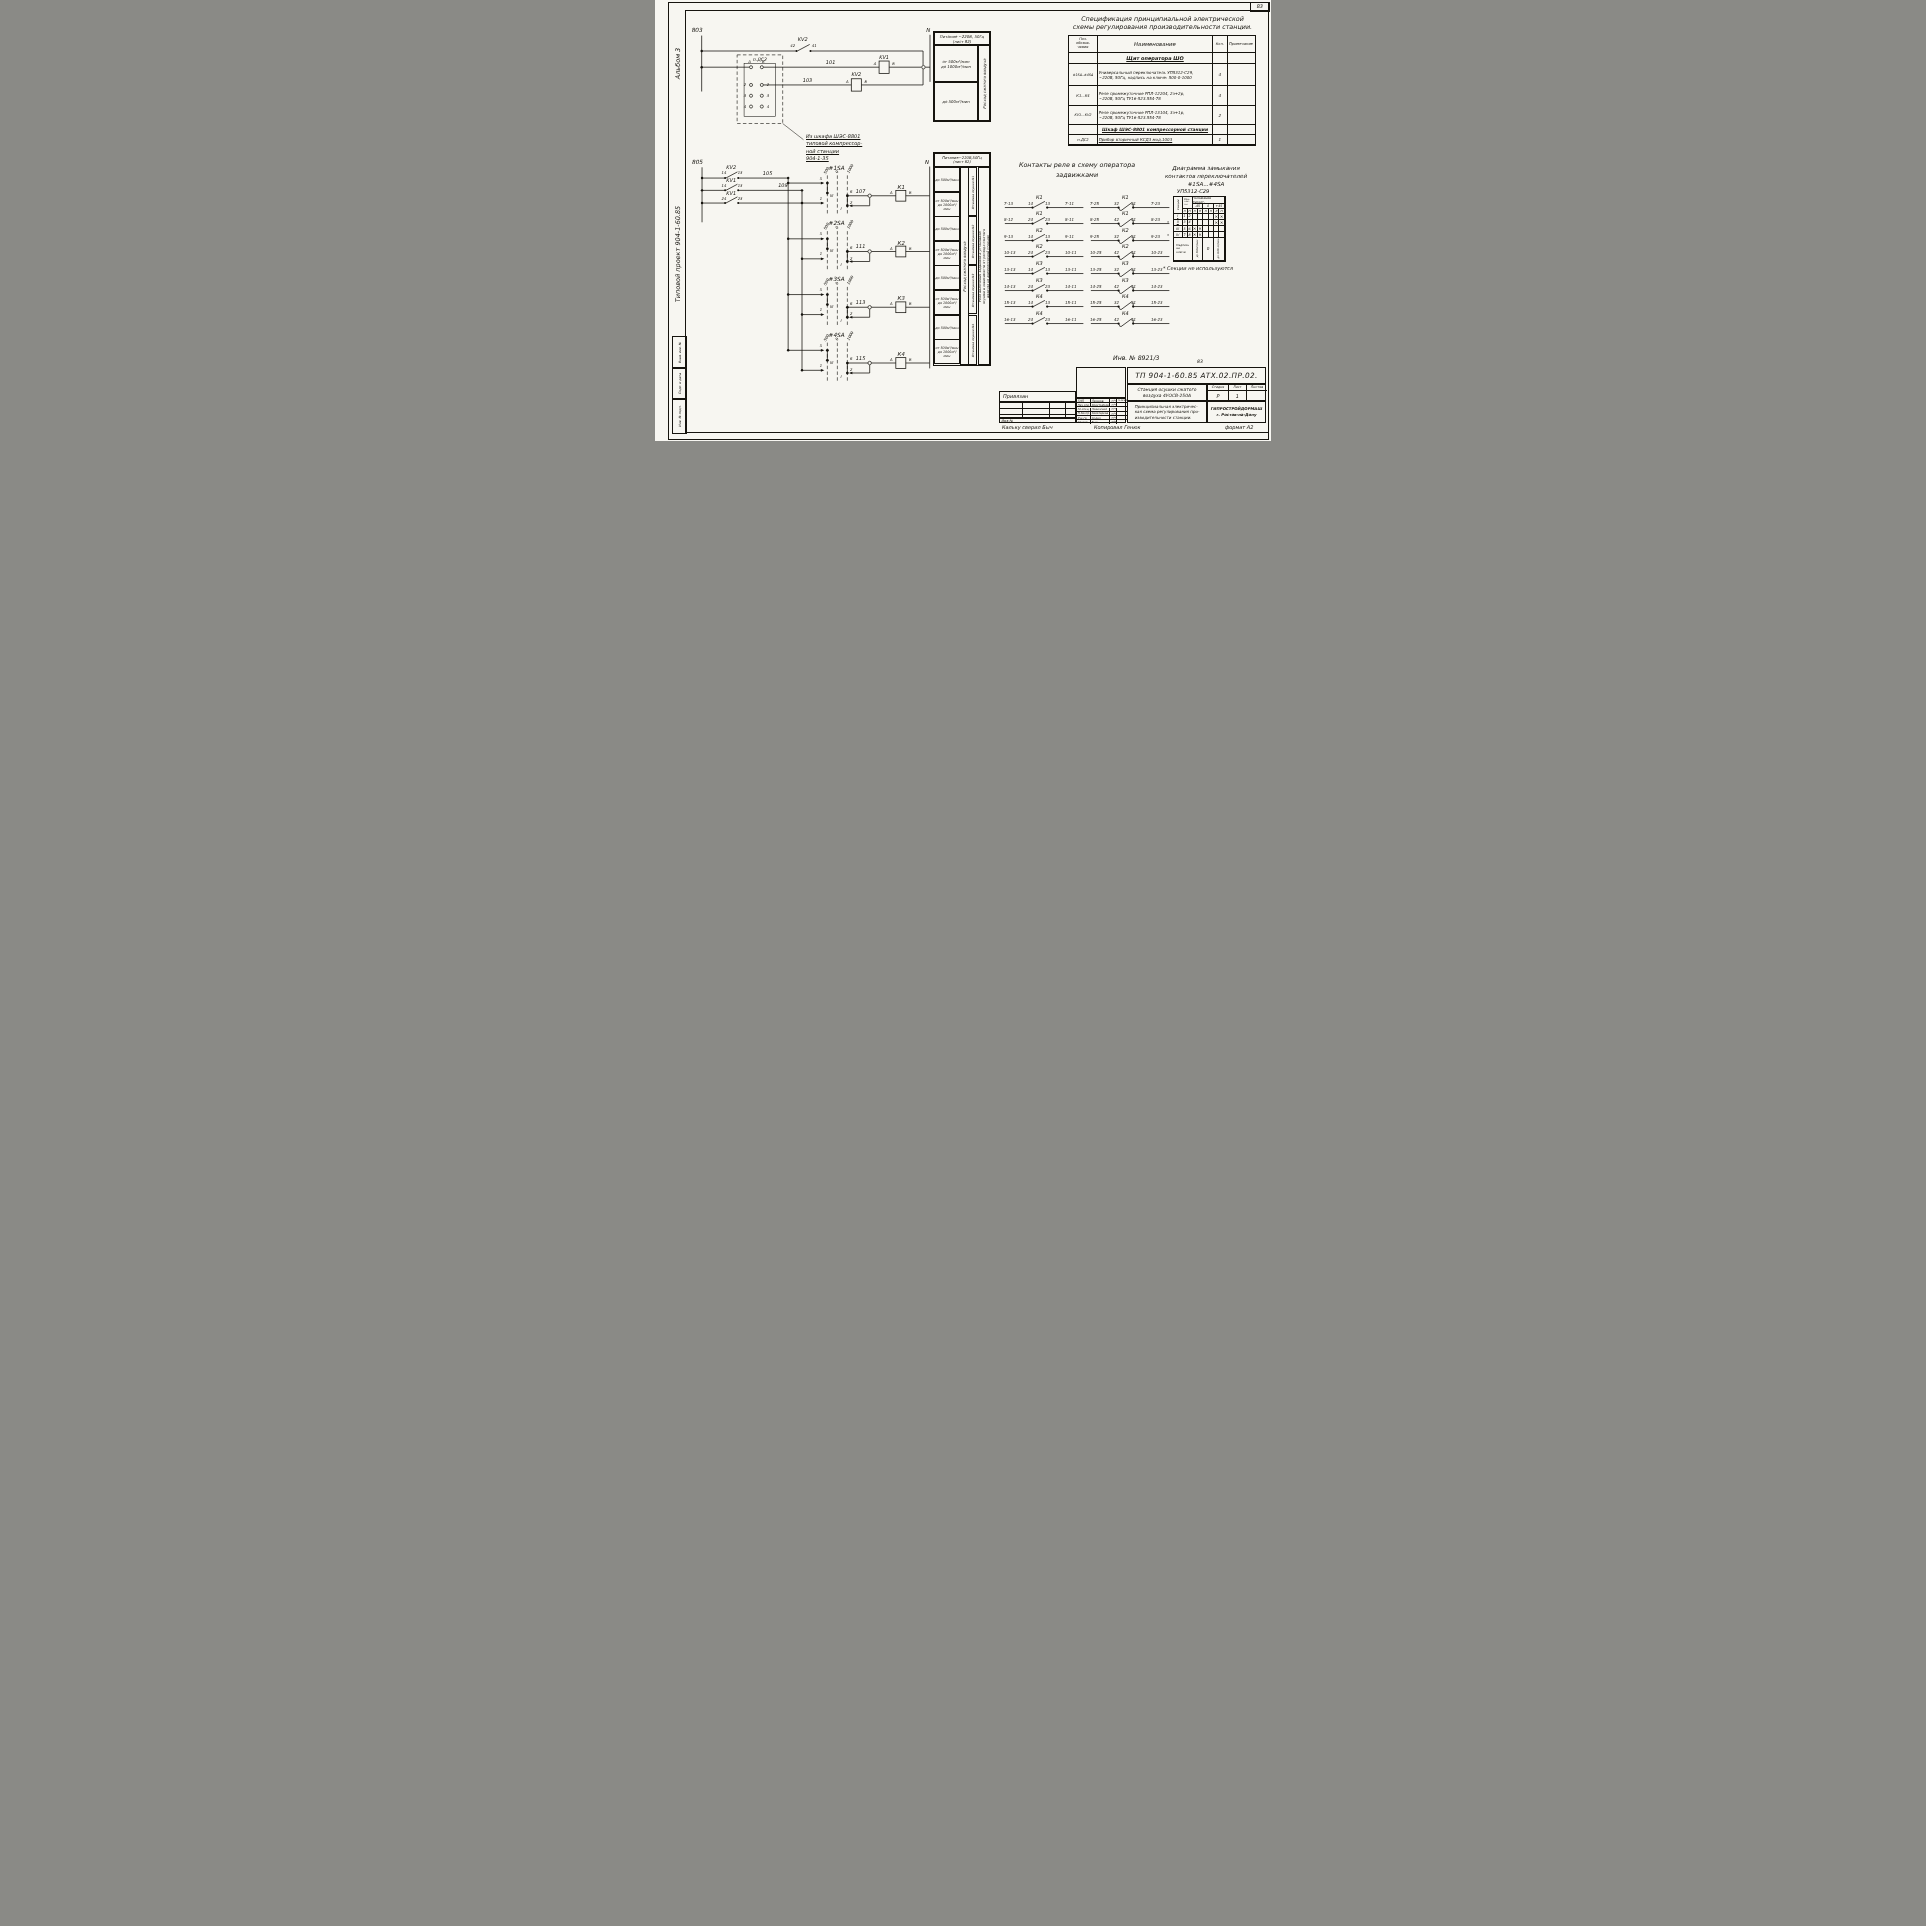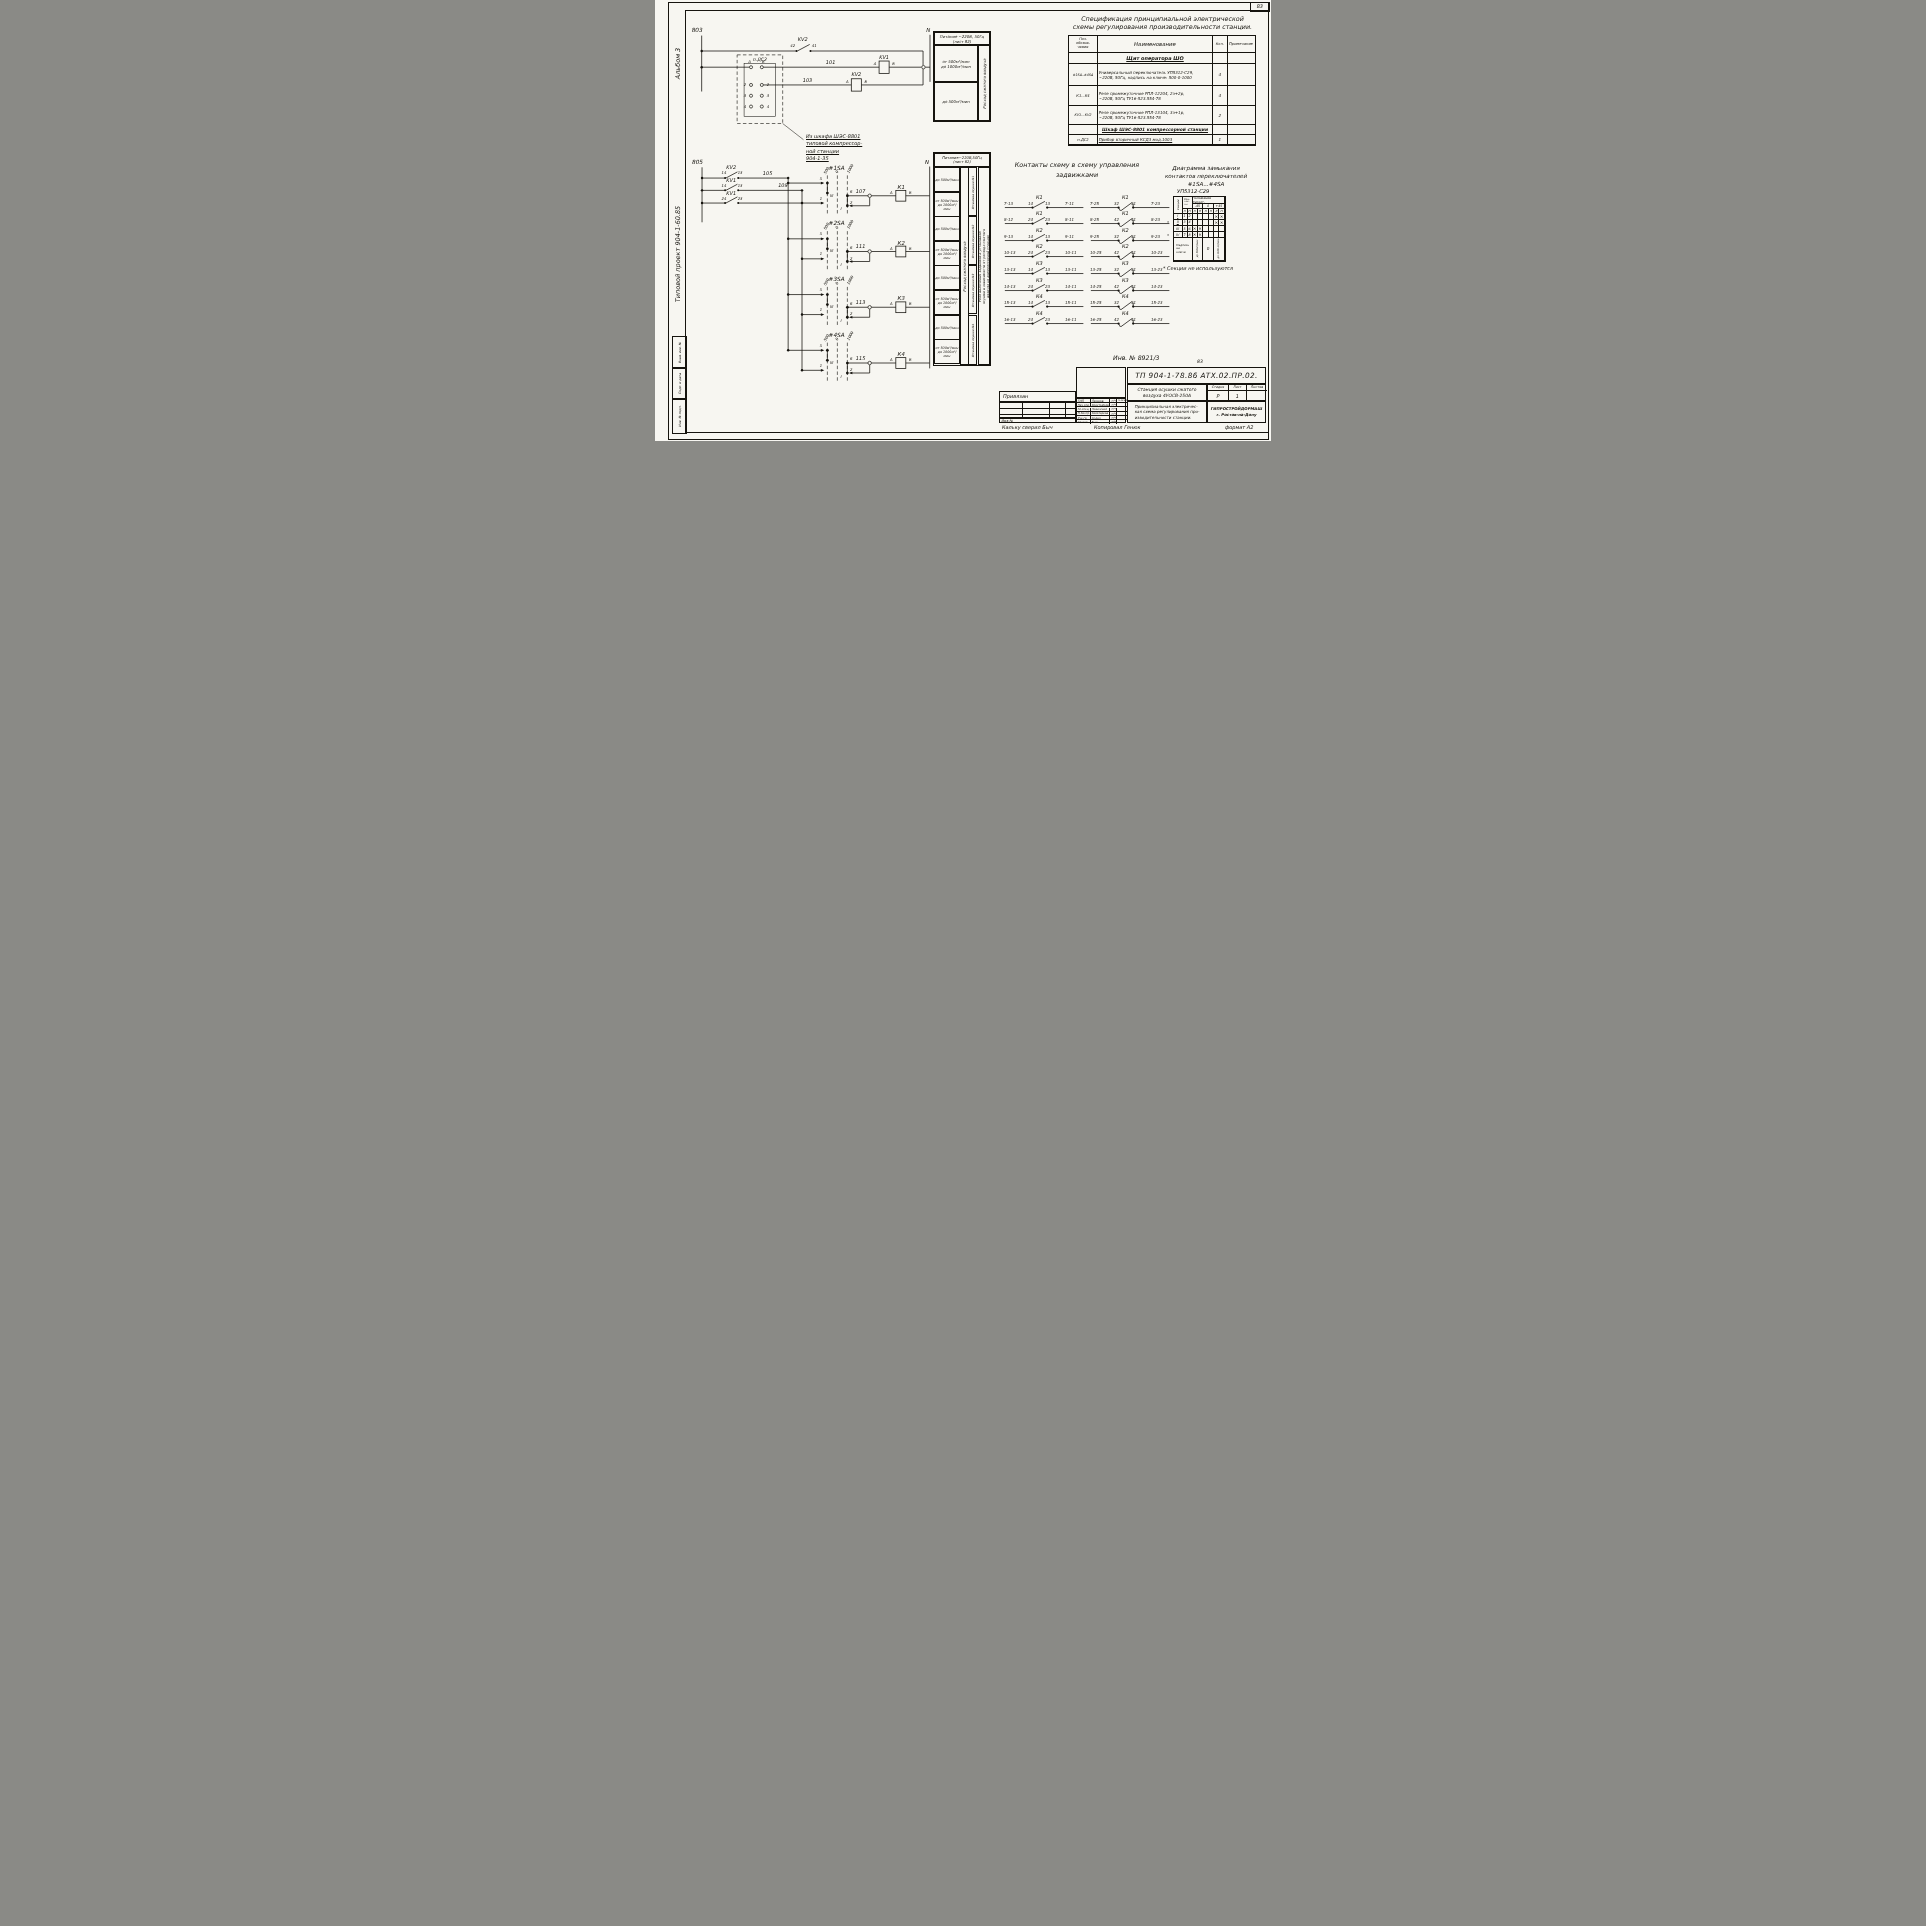--- a/index.html
+++ b/index.html
@@ -400,21 +400,21 @@
     </div>
     <div class="ptcell" style="position:absolute;left:44px;top:14px;width:12.3px;height:198px;">
       <div class="rotwrap" style="left:0;top:0;width:12.3px;height:197px;">
           <div class="rotin hand prelines ctr" style="width:197px;height:12.3px;font-size:3.3px;line-height:1.2;">Реле включения задвижек к установкам
 осушки в зависимости от расхода сжатого
 воздуха на компрессорной станции</div>
         </div>
     </div>
   </div>
 
-  <div class="abs hand prelines ctr" style="left:339px;top:161px;width:166px;font-size:6.4px;line-height:1.5;">Контакты  схему  в  схему  управления
+  <div class="abs hand prelines ctr" style="left:339px;top:161px;width:166px;font-size:6.4px;line-height:1.5;">Контакты  реле  в  схему  оператора
 задвижками</div>
 
   <div class="crow" style="left:349px;top:196px">
     <svg class="csym" viewBox="0 0 210 40">
         <line class="wire" x1="2" y1="30" x2="74" y2="30"></line>
         <circle class="dot" cx="74" cy="30" r="3"></circle>
         <line class="wire" x1="76" y1="30" x2="106" y2="14"></line>
         <circle class="dot" cx="112" cy="30" r="3"></circle>
         <line class="wire" x1="112" y1="30" x2="206" y2="30"></line>
       </svg>
@@ -851,21 +851,21 @@
         <span style="width:7.7px;border-bottom:none;">
             <svg width="7" height="3.5" viewBox="0 0 18 9">
               <path d="M1,6 C4,1 6,8 9,4 C11,1 14,7 17,3" class="thin"></path>
             </svg>
           </span>
         <span style="width:9.6px;border-right:none;border-bottom:none;"></span>
       </div>
     </div>
 
     <div class="tbcell hand" style="left:472px;top:367px;width:139px;height:17px;font-size:7.3px;letter-spacing:0.4px;">
-      <span>ТП 904-1-78.86   АТХ.02.ПР.02.</span>
+      <span>ТП 904-1-60.85   АТХ.02.ПР.02.</span>
     </div>
     <div class="tbcell hand prelines ctr" style="left:472px;top:384px;width:80px;height:17px;font-size:4.4px;line-height:1.35;">
       <span class="prelines">Станция осушки сжатого
 воздуха 4УОСВ-250А</span>
     </div>
     <div class="tbcell" style="left:552px;top:384px;width:59px;height:17px;padding:0;">
       <div class="abs hand ctr" style="left:0;top:0;width:21px;height:5.8px;border-right:0.5px solid #16140f;border-bottom:0.5px solid #16140f;font-size:3.3px;line-height:5.8px;">Стадия</div>
       <div class="abs hand ctr" style="left:21px;top:0;width:17.7px;height:5.8px;border-right:0.5px solid #16140f;border-bottom:0.5px solid #16140f;font-size:3.3px;line-height:5.8px;">Лист</div>
       <div class="abs hand ctr" style="left:39px;top:0;width:20px;height:5.8px;border-bottom:0.5px solid #16140f;font-size:3.3px;line-height:5.8px;">Листов</div>
       <div class="abs hand ctr" style="left:0;top:5.8px;width:21px;height:11.2px;border-right:0.5px solid #16140f;font-size:5px;line-height:11.2px;">Р</div>

